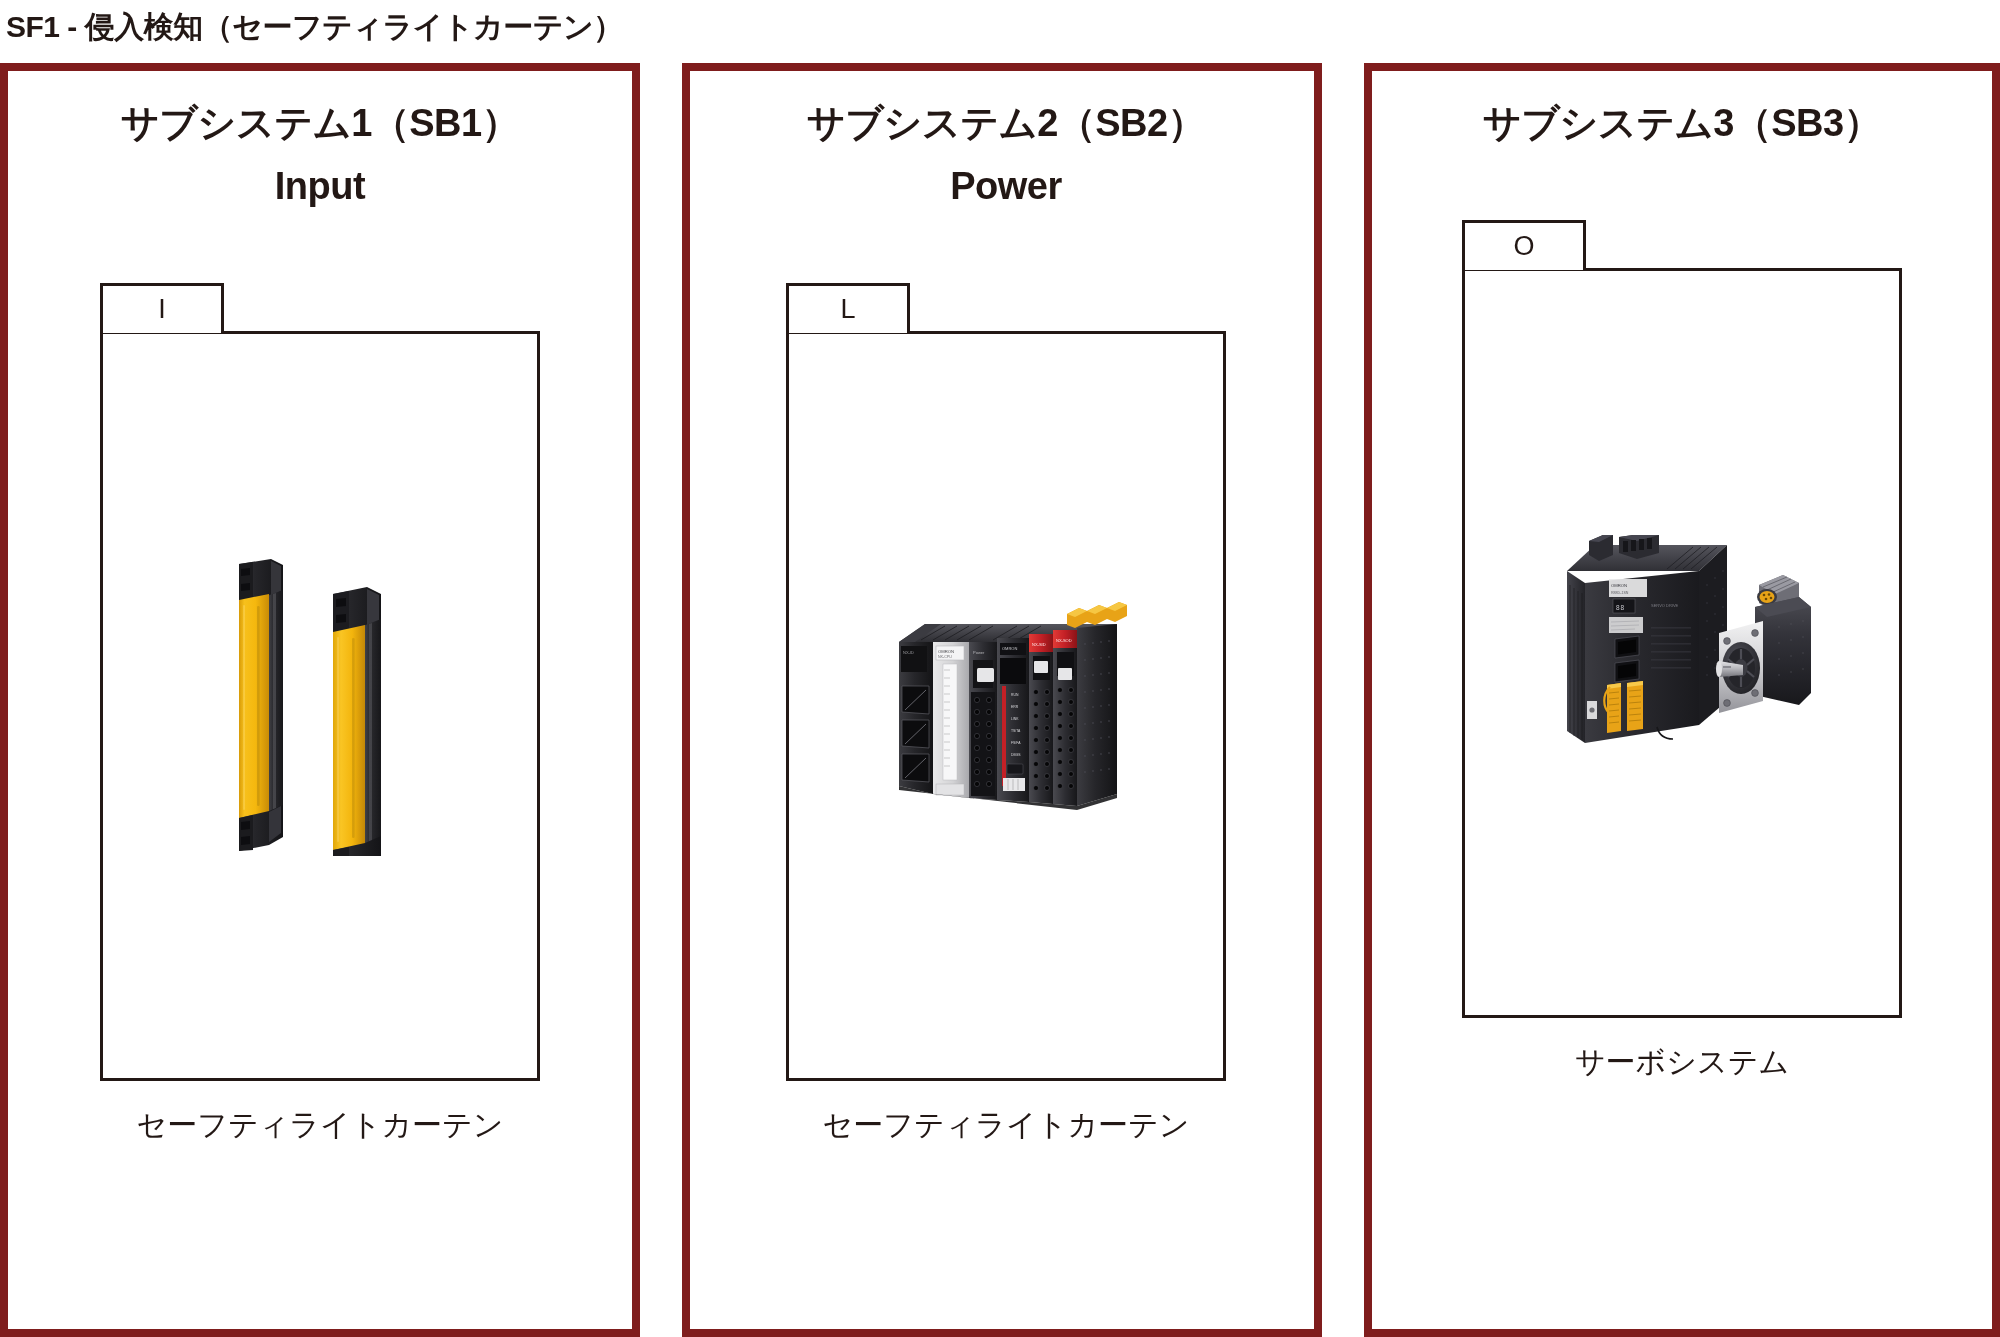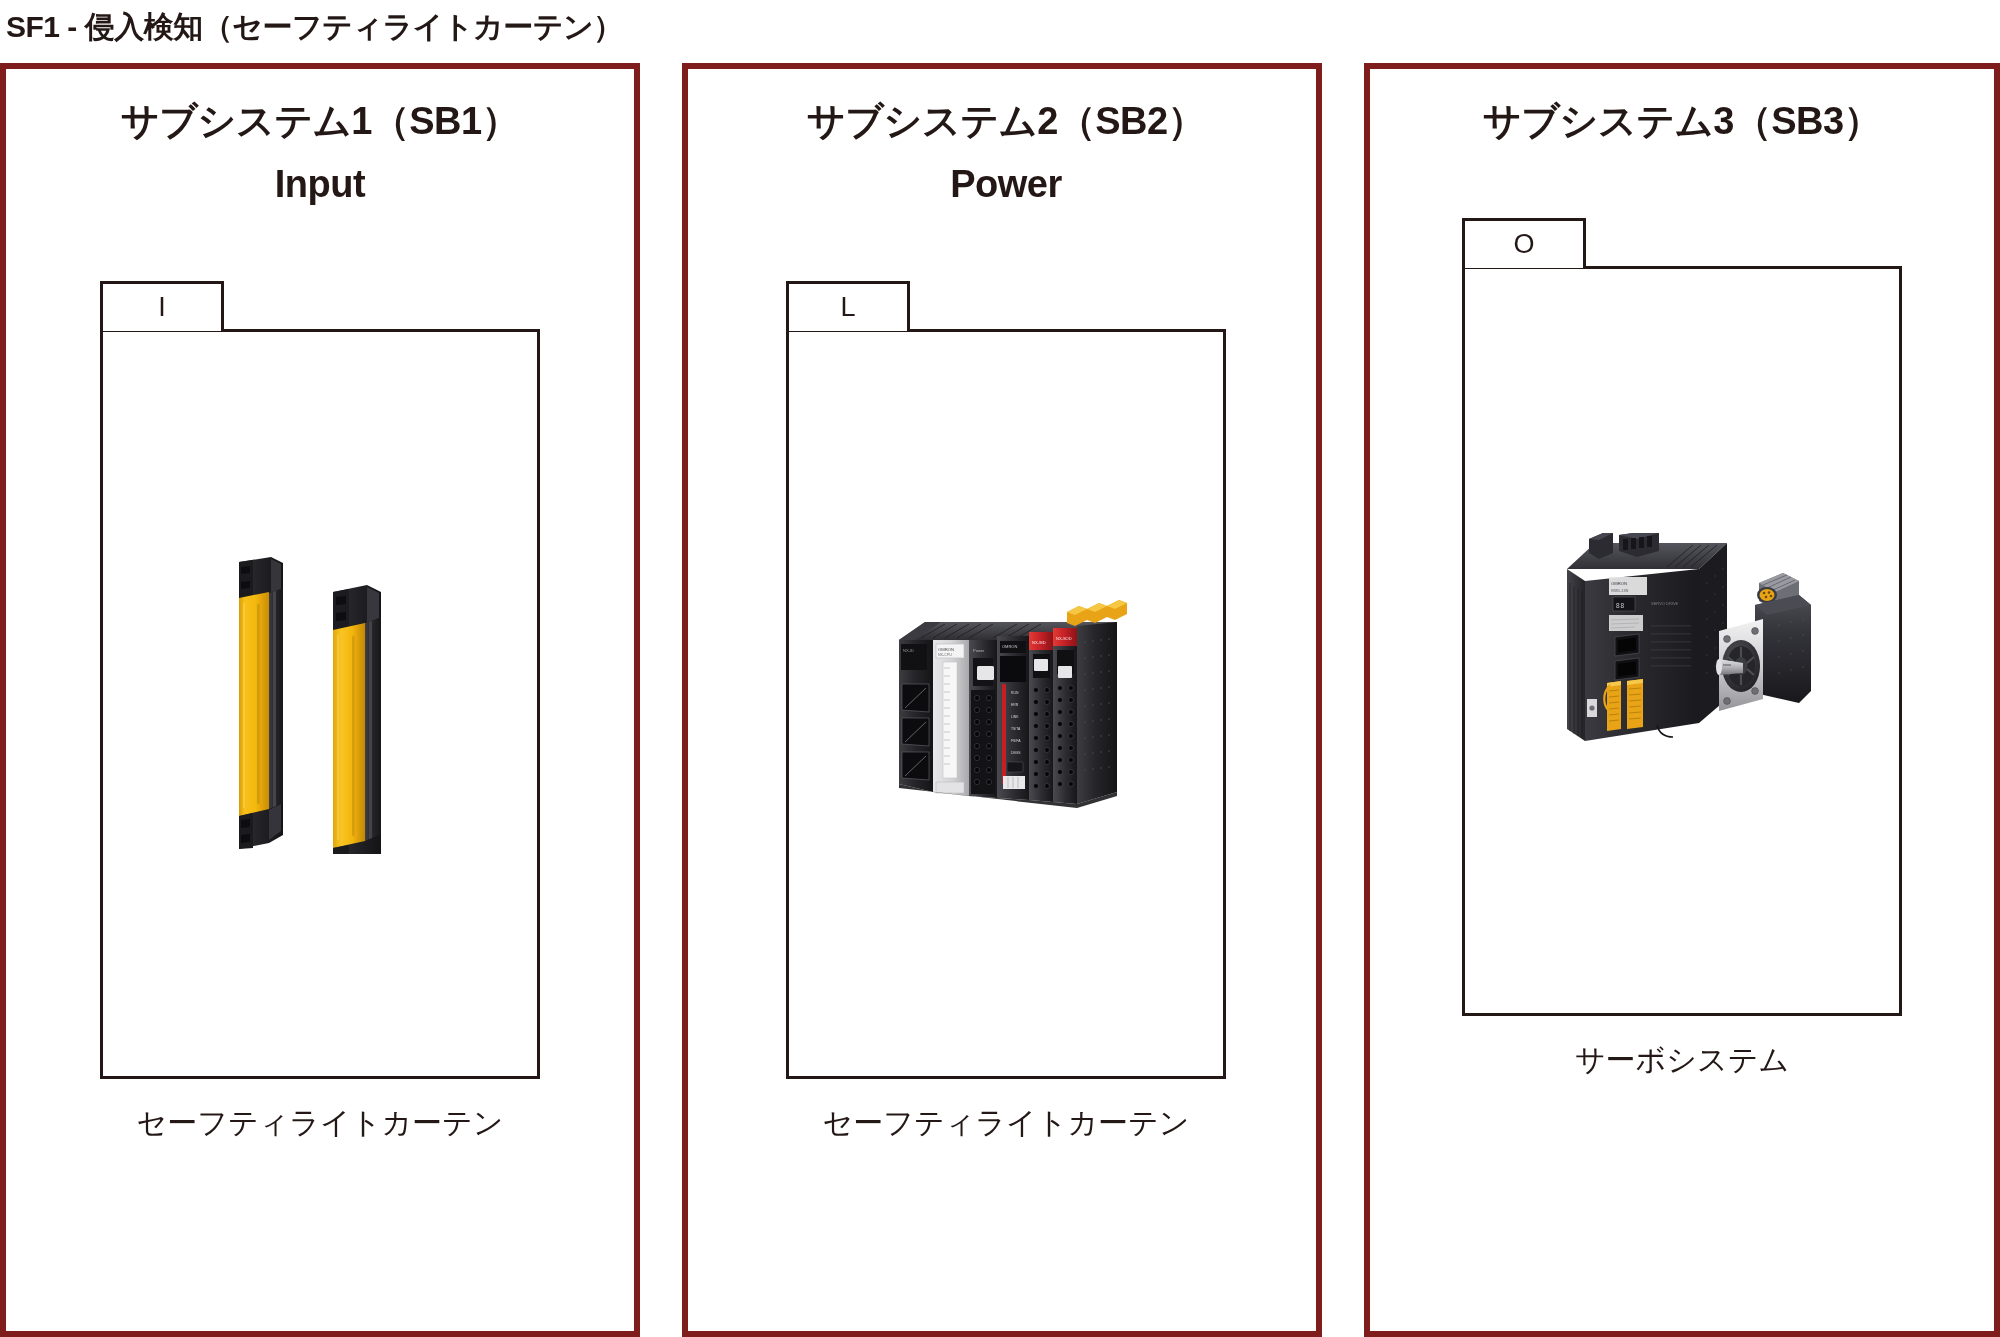--- a/index.html
+++ b/index.html
@@ -43,21 +43,21 @@
     left: 0;
     top: 63px;
     width: 2000px;
     height: 1274px;
     display: flex;
     gap: 42px;
   }
 
   .panel {
     box-sizing: border-box;
-    border: 6px solid #7f1d1d;
+    border: 8px solid #7f1d1d;
     background: #ffffff;
     position: relative;
     display: flex;
     flex-direction: column;
     align-items: center;
   }
   .panel.p1 { width: 640px; }
   .panel.p2 { width: 640px; padding-left: 8px; }
   .panel.p3 { width: 636px; }
 

